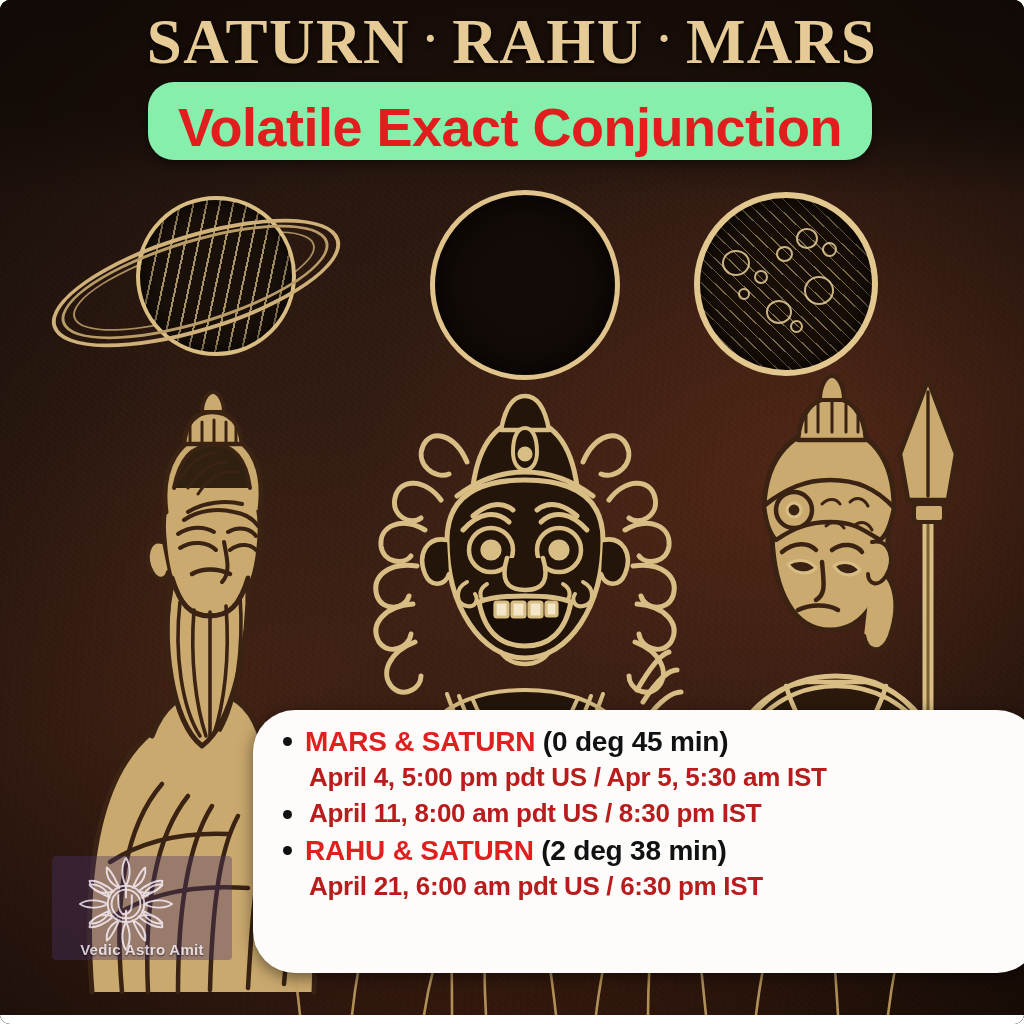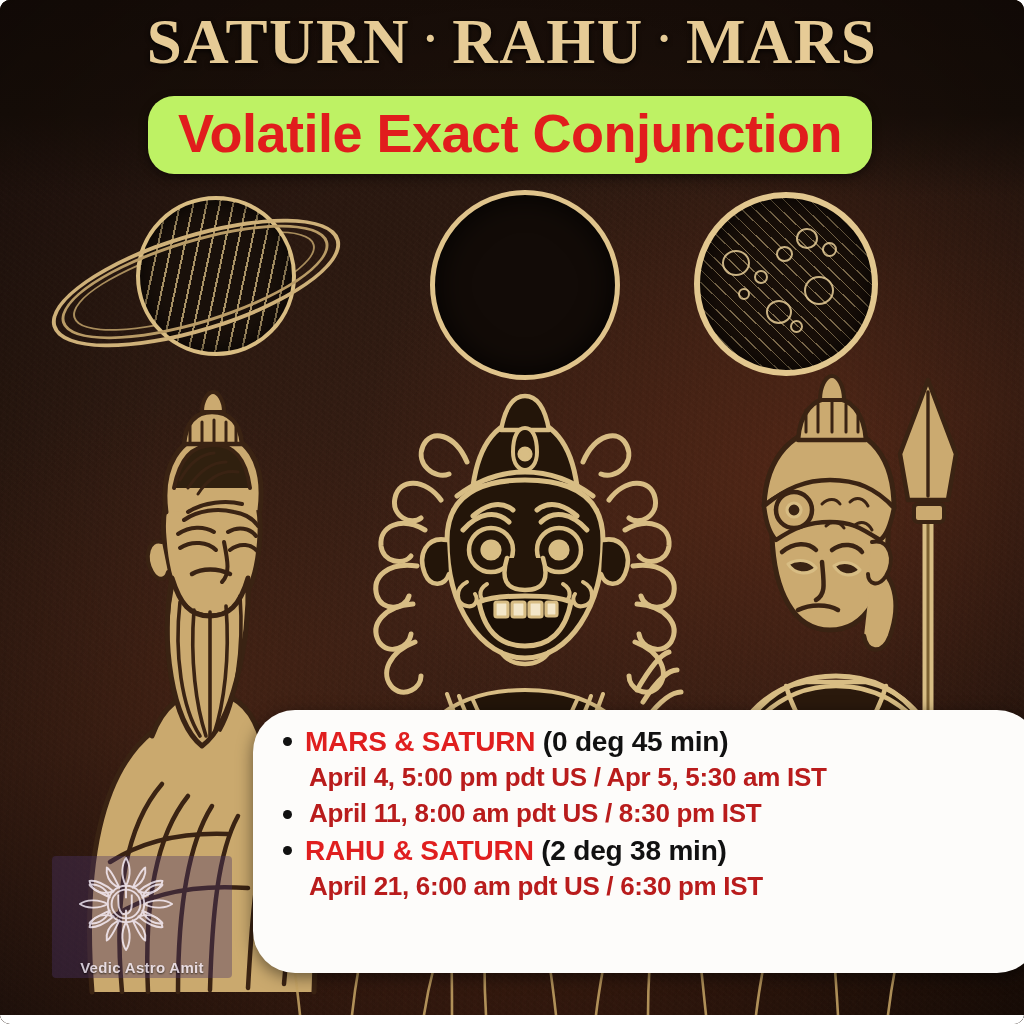--- a/index.html
+++ b/index.html
@@ -62,26 +62,26 @@
   }
   .title-row .dot{
     display:inline-block;
     margin:0 13px;
     transform:translateY(-10px);
     font-size:44px;
   }
 
   .subtitle-pill{
     position:absolute;
-    left:148px; top:96px;
+    left:148px; top:82px;
     width:724px; height:78px;
-    background:#bef264;
+    background:#86efac;
     border-radius:26px;
     box-shadow:0 3px 10px rgba(0,0,0,.45);
-    display:flex; align-items:center; justify-content:center;
+    display:flex; align-items:flex-end; justify-content:center;
   }
   .subtitle-pill span{
     color:#e11d1d;
     font-weight:700;
     font-size:54px;
     letter-spacing:-.5px;
     white-space:nowrap;
     transform:translateY(-2px);
   }
 
@@ -143,21 +143,21 @@
   .deity{ position:absolute; }
   #saturn-deity{ left:52px;  top:392px; width:310px; height:600px; }
   #rahu-deity  { left:355px; top:390px; width:340px; height:420px; }
   #mars-deity  { left:690px; top:386px; width:310px; height:560px; }
 
   .deity svg{ display:block; width:100%; height:100%; overflow:visible; }
 
   
   #watermark{
     position:absolute; left:52px; top:856px;
-    width:180px; height:122px;
+    width:180px; height:104px;
     opacity:.85;
   }
   #watermark .plate{
     position:absolute; inset:0;
     background:rgba(74,52,104,.45);
     mix-blend-mode:screen;
     border-radius:4px;
   }
   #watermark .sun{ position:absolute; left:26px; top:0; width:96px; height:96px; }
   #watermark .wm-text{

